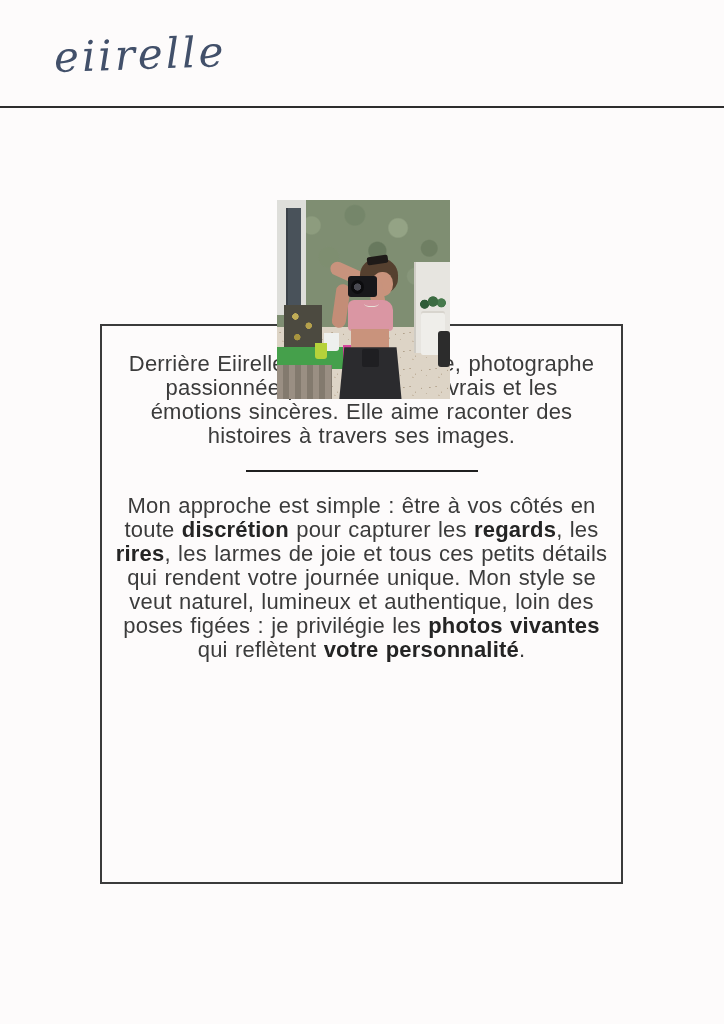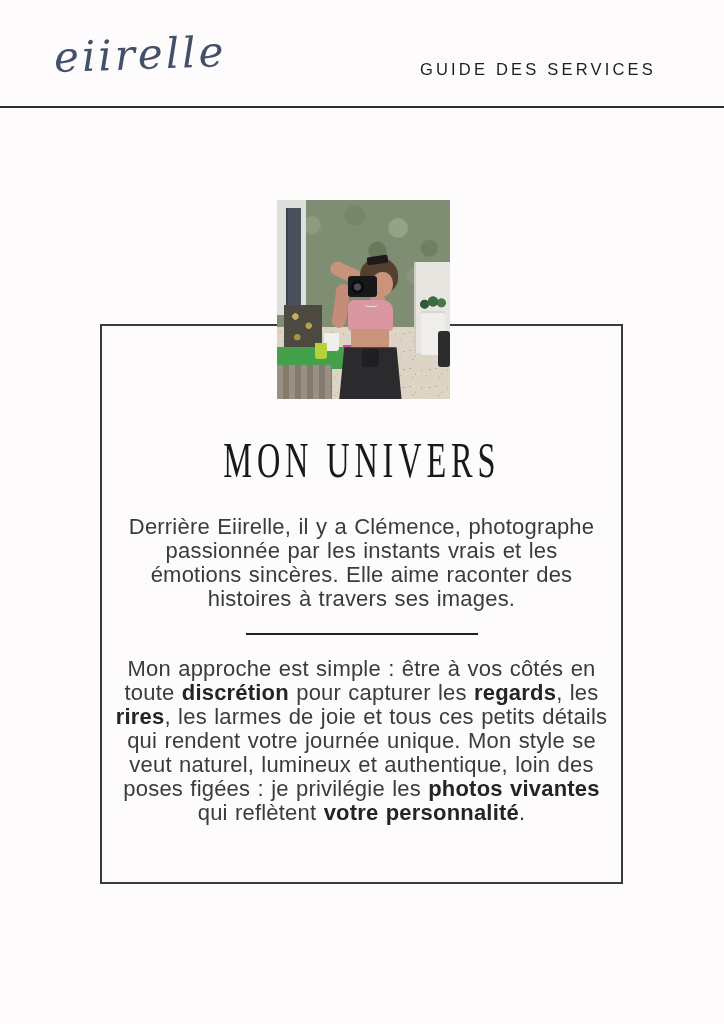--- a/index.html
+++ b/index.html
@@ -227,27 +227,23 @@
     left: 49%; top: 75%; width: 10%; height: 9%;
     background: #1f1f22; border-radius: 2px;
   }
 </style>
 </head>
 <body>
 
 <div class="page">
 
   <div class="logo">eiirelle</div>
-  <div class="header-title">GUIDE DES SERVICES</div>
   <div class="header-rule"></div>
 
   <div class="content-box">
-    <div class="box-title">
-      <span class="squeeze">MON UNIVERS</span>
-    </div>
     <p class="body-text para-1">Derrière Eiirelle, il y a Clémence, photographe passionnée par les instants vrais et les émotions sincères. Elle aime raconter des histoires à travers ses images.</p>
     <div class="divider"></div>
     <p class="body-text para-2"><span>Mon approche est simple : être à vos côtés en toute </span><strong>discrétion</strong><span> pour capturer les </span><strong>regards</strong><span>, les </span><strong>rires</strong><span>, les larmes de joie et tous ces petits détails qui rendent votre journée unique. Mon style se veut naturel, lumineux et authentique, loin des poses figées : je privilégie les </span><strong>photos vivantes</strong><span> qui reflètent </span><strong>votre personnalité</strong><span>.</span></p>
   </div>
 
   <div class="photo" title="Clémence, photographe, tenant un appareil photo devant un olivier dans une cour">
     <div class="foliage"></div>
     <div class="wall-left"></div>
     <div class="window-left"></div>
     <div class="gravel"></div>

